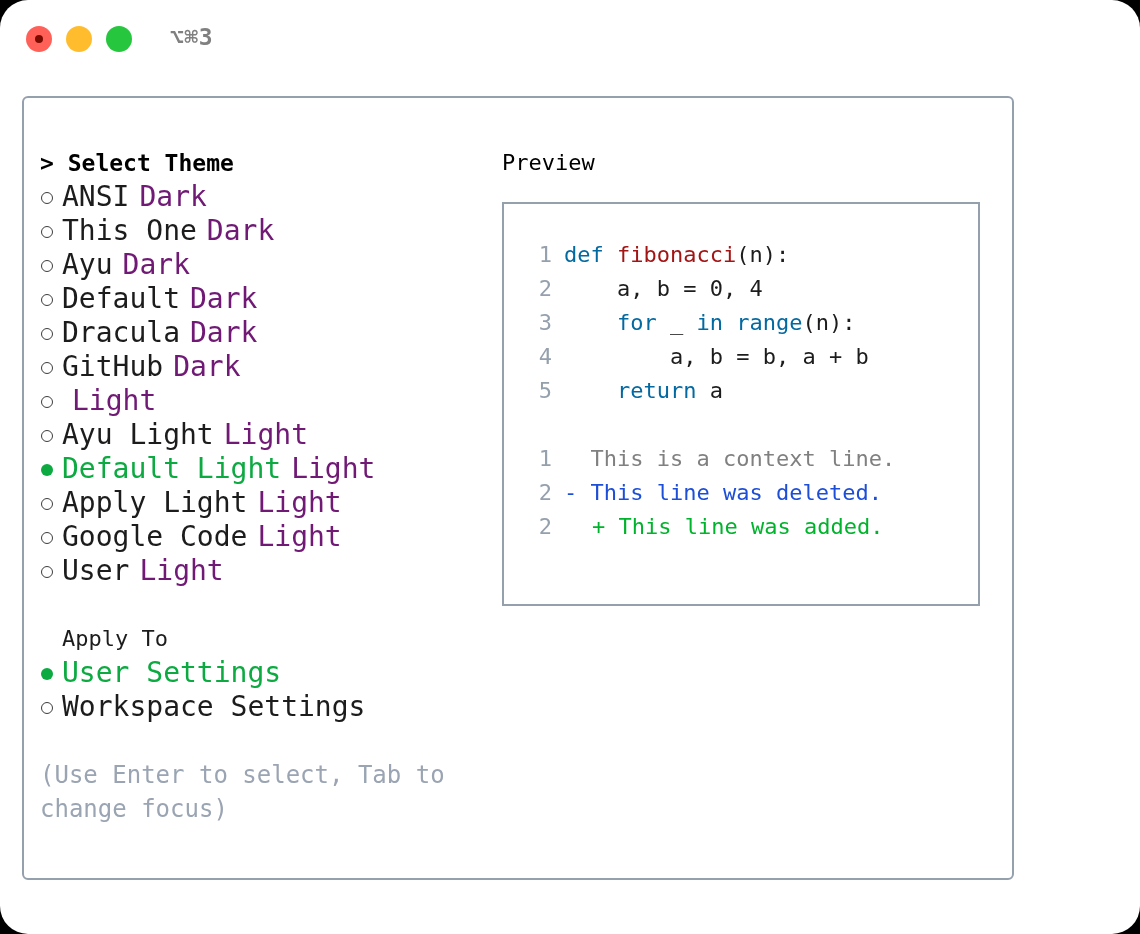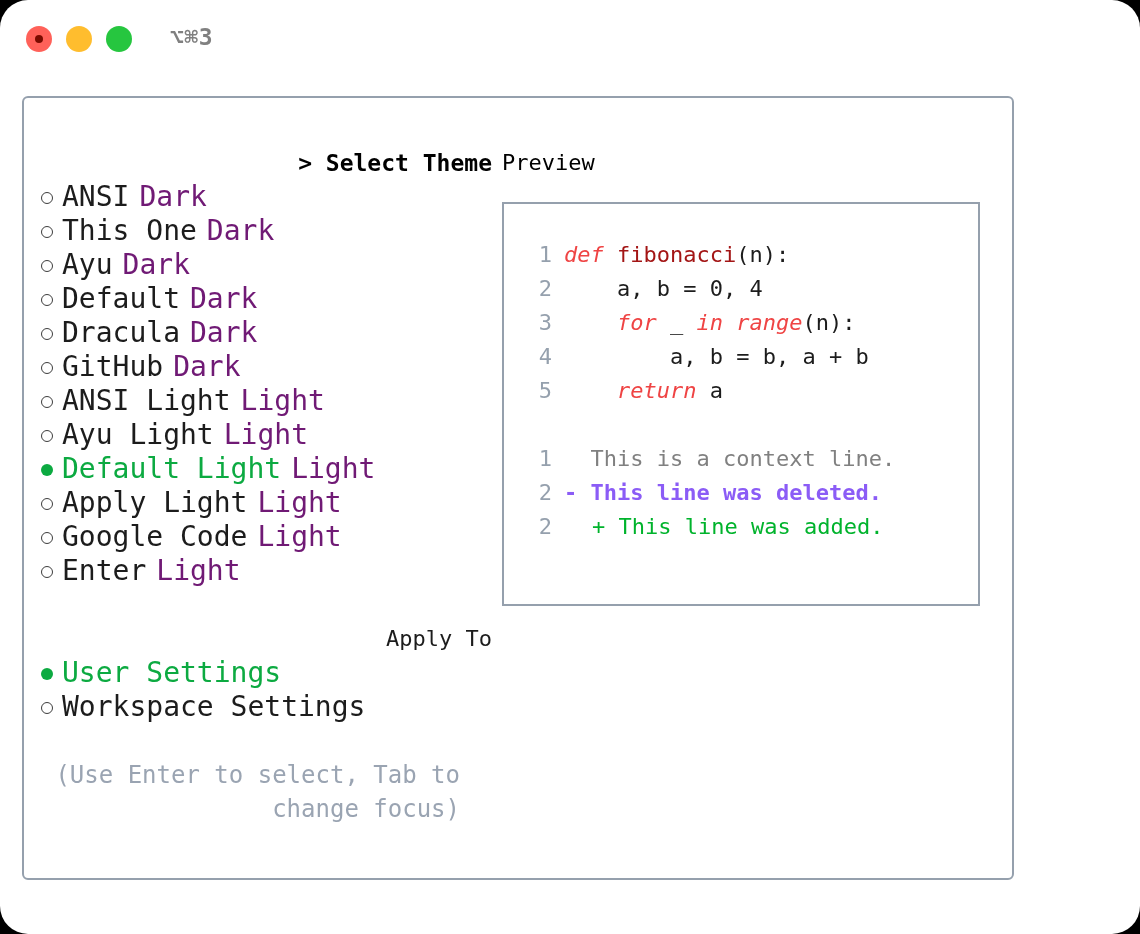--- a/index.html
+++ b/index.html
@@ -71,21 +71,20 @@
     border-radius: 6px;
     box-sizing: border-box;
     background: #ffffff;
   }
 
   .col-left {
     position: absolute;
     left: 16px;
     top: 48px;
     width: 452px;
-    text-align: right;
   }
   .col-right {
     position: absolute;
     left: 478px;
     top: 48px;
     width: 496px;
   }
 
   
   .list-header {
@@ -178,27 +177,27 @@
     line-height: 34px;
     white-space: pre;
   }
   .lineno {
     flex: 0 0 34px;
     text-align: right;
     color: #95a0ad;
     margin-right: 12px;
   }
   .code-text { color: #1c1c1c; }
-  .tok-kw   { color: #ef4444; font-style: italic; }
+  .tok-kw   { color: #0369a1; }
   .tok-fn   { color: #a31515; }
   .tok-plain{ color: #1c1c1c; }
   .blank-line { height: 34px; }
 
   .diff-ctx { color: #808080; }
-  .diff-del { color: #8b5cf6; font-weight: bold; }
+  .diff-del { color: #1d4ed8; }
   .diff-add { color: #00b32c; margin-left: 28px; }
 </style>
 </head>
 <body>
 
 <div class="window">
 
   <div class="titlebar">
     <div class="dot dot-close">
       <div class="dot-inner"></div>
@@ -214,26 +213,26 @@
 
       <div class="list-header">&gt; Select Theme</div>
 
       <div id="theme-list">
           <div class="row"><span class="marker"><span class="ring"></span></span><span class="label">ANSI</span><span class="badge">Dark</span></div>
           <div class="row"><span class="marker"><span class="ring"></span></span><span class="label">This One</span><span class="badge">Dark</span></div>
           <div class="row"><span class="marker"><span class="ring"></span></span><span class="label">Ayu</span><span class="badge">Dark</span></div>
           <div class="row"><span class="marker"><span class="ring"></span></span><span class="label">Default</span><span class="badge">Dark</span></div>
           <div class="row"><span class="marker"><span class="ring"></span></span><span class="label">Dracula</span><span class="badge">Dark</span></div>
           <div class="row"><span class="marker"><span class="ring"></span></span><span class="label">GitHub</span><span class="badge">Dark</span></div>
-          <div class="row"><span class="marker"><span class="ring"></span></span><span class="label">ANSI Light</span><span class="badge">Light</span></div>
+          <div class="row"><span class="marker"><span class="ring"></span></span><span class="badge">Light</span></div>
           <div class="row"><span class="marker"><span class="ring"></span></span><span class="label">Ayu Light</span><span class="badge">Light</span></div>
           <div class="row selected"><span class="marker"><span class="filled"></span></span><span class="label">Default Light</span><span class="badge">Light</span></div>
           <div class="row"><span class="marker"><span class="ring"></span></span><span class="label">Apply Light</span><span class="badge">Light</span></div>
           <div class="row"><span class="marker"><span class="ring"></span></span><span class="label">Google Code</span><span class="badge">Light</span></div>
-          <div class="row"><span class="marker"><span class="ring"></span></span><span class="label">Enter</span><span class="badge">Light</span></div>
+          <div class="row"><span class="marker"><span class="ring"></span></span><span class="label">User</span><span class="badge">Light</span></div>
         </div>
 
       <div class="section-spacer"></div>
 
       <div class="section-title">Apply To</div>
 
       <div id="apply-list">
           <div class="row selected"><span class="marker"><span class="filled"></span></span><span class="label">User Settings</span></div>
           <div class="row"><span class="marker"><span class="ring"></span></span><span class="label">Workspace Settings</span></div>
         </div>

